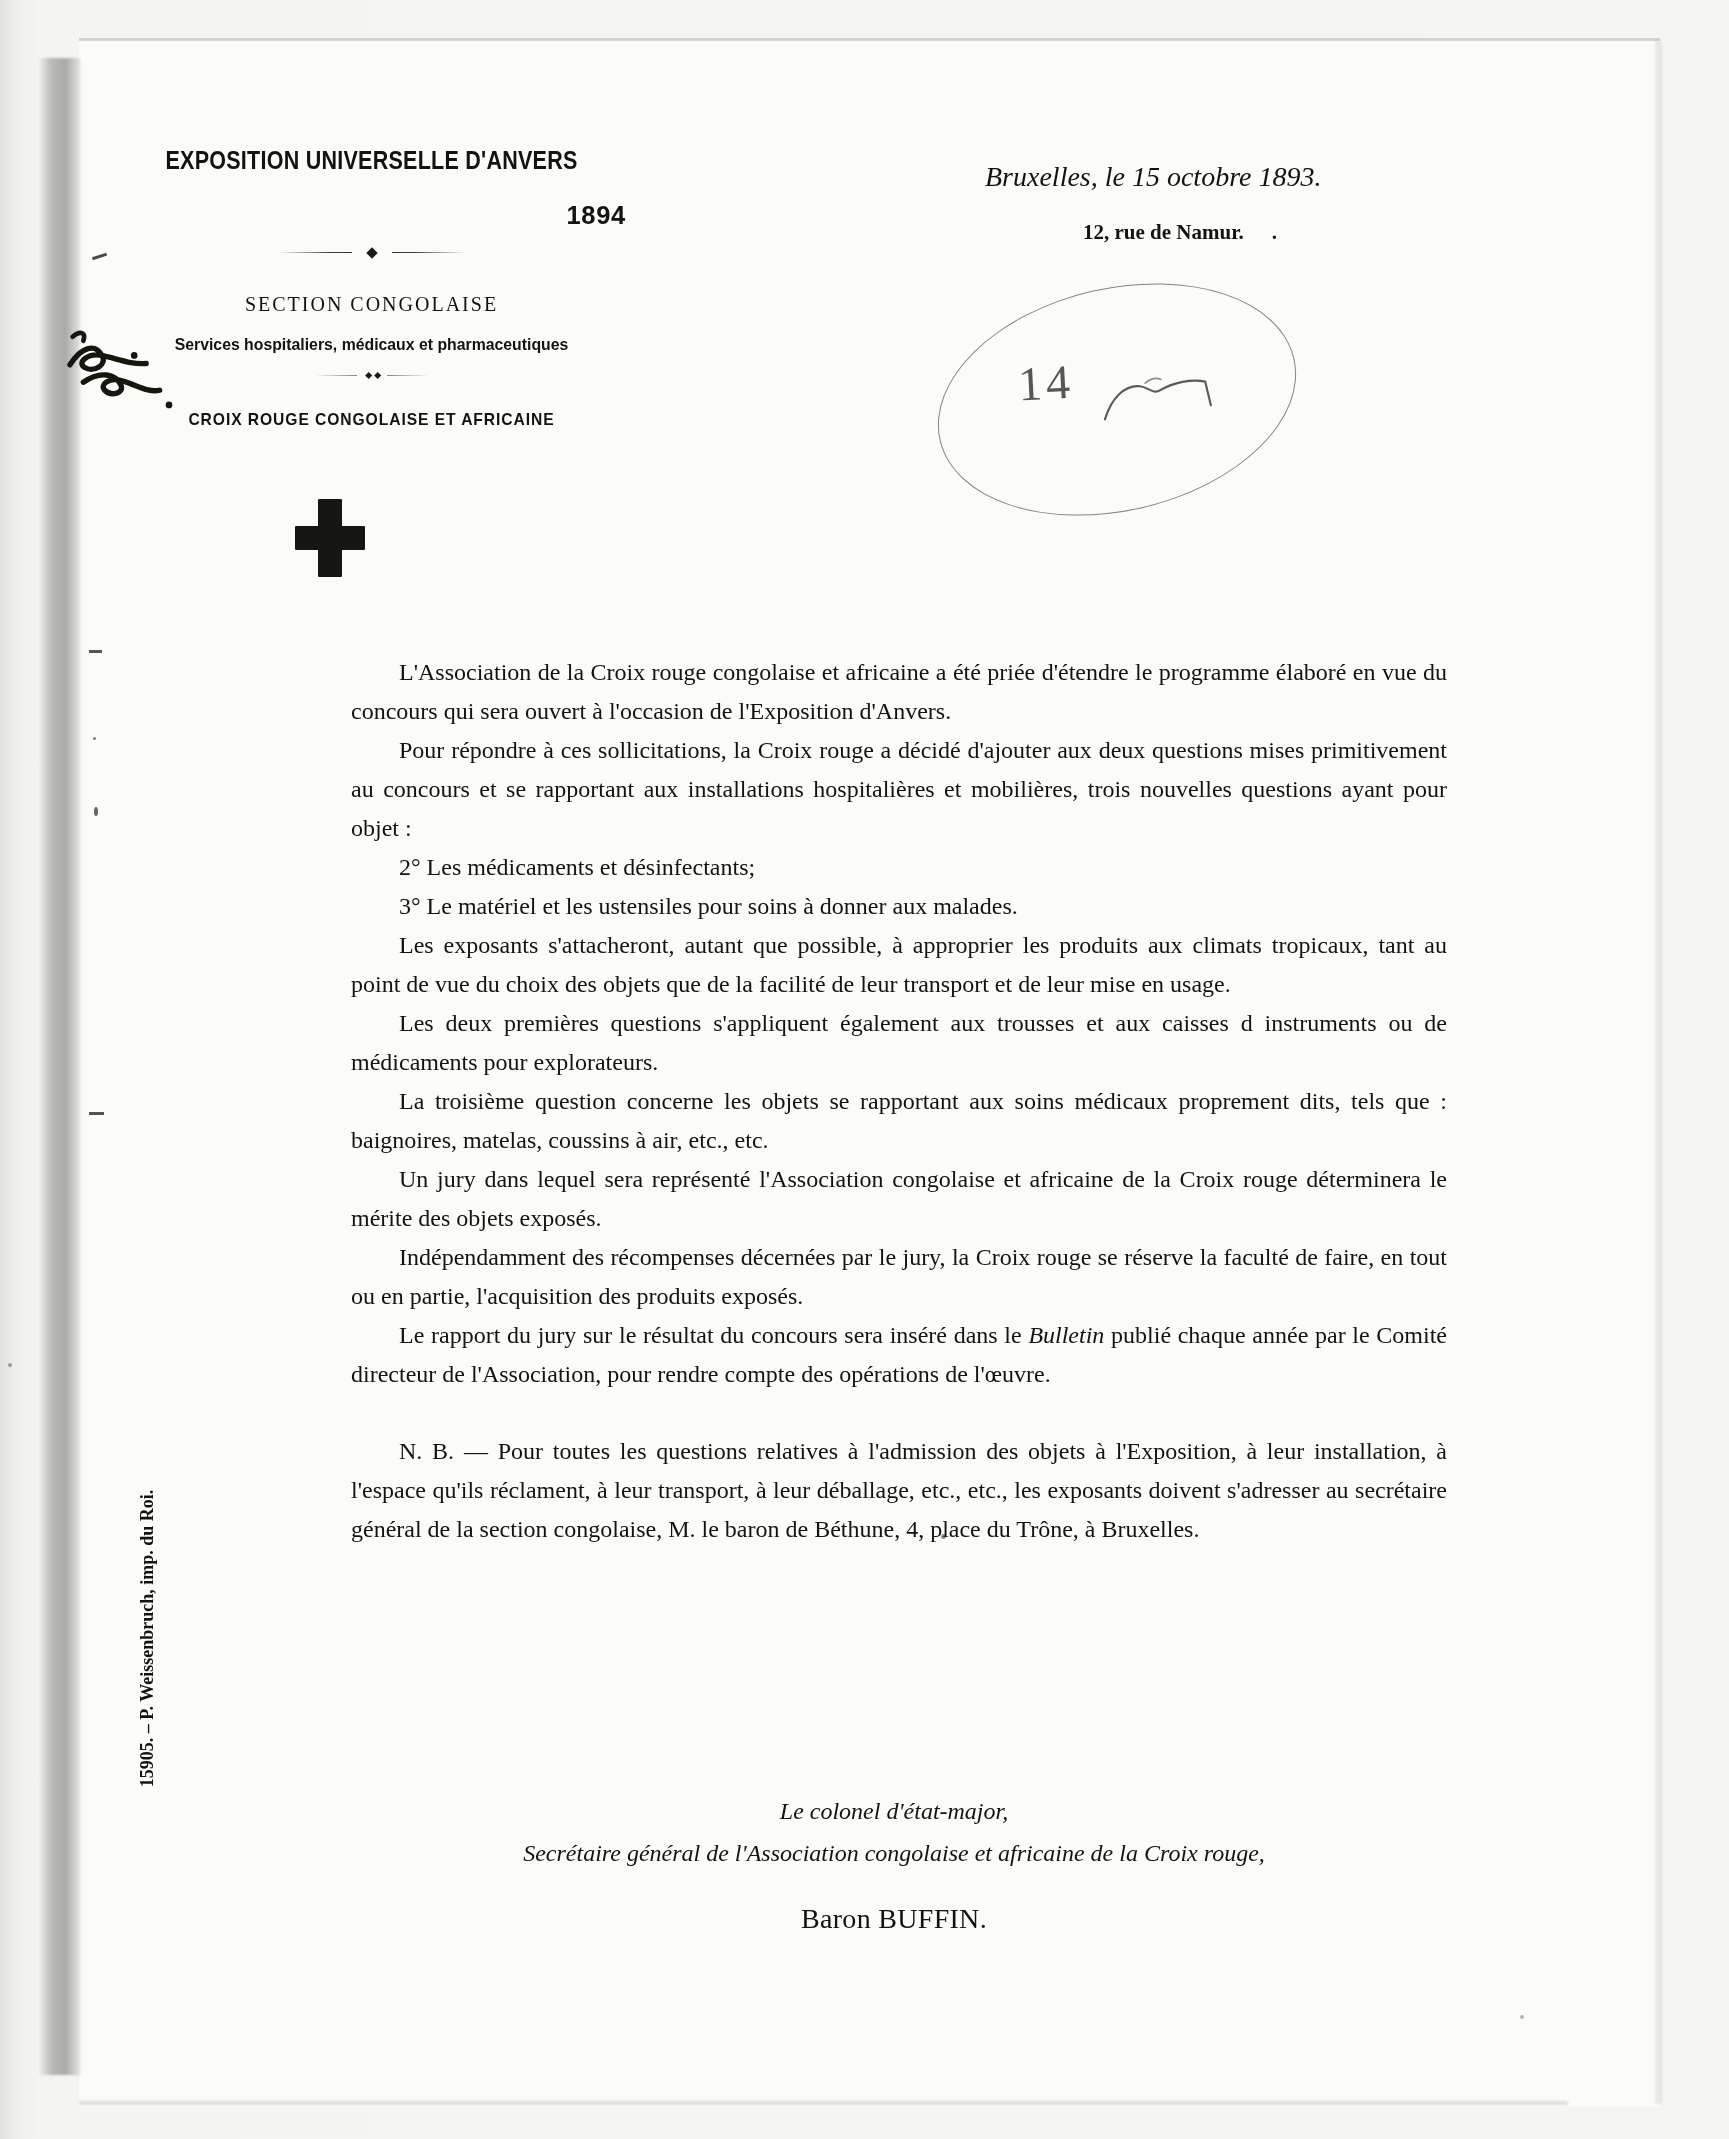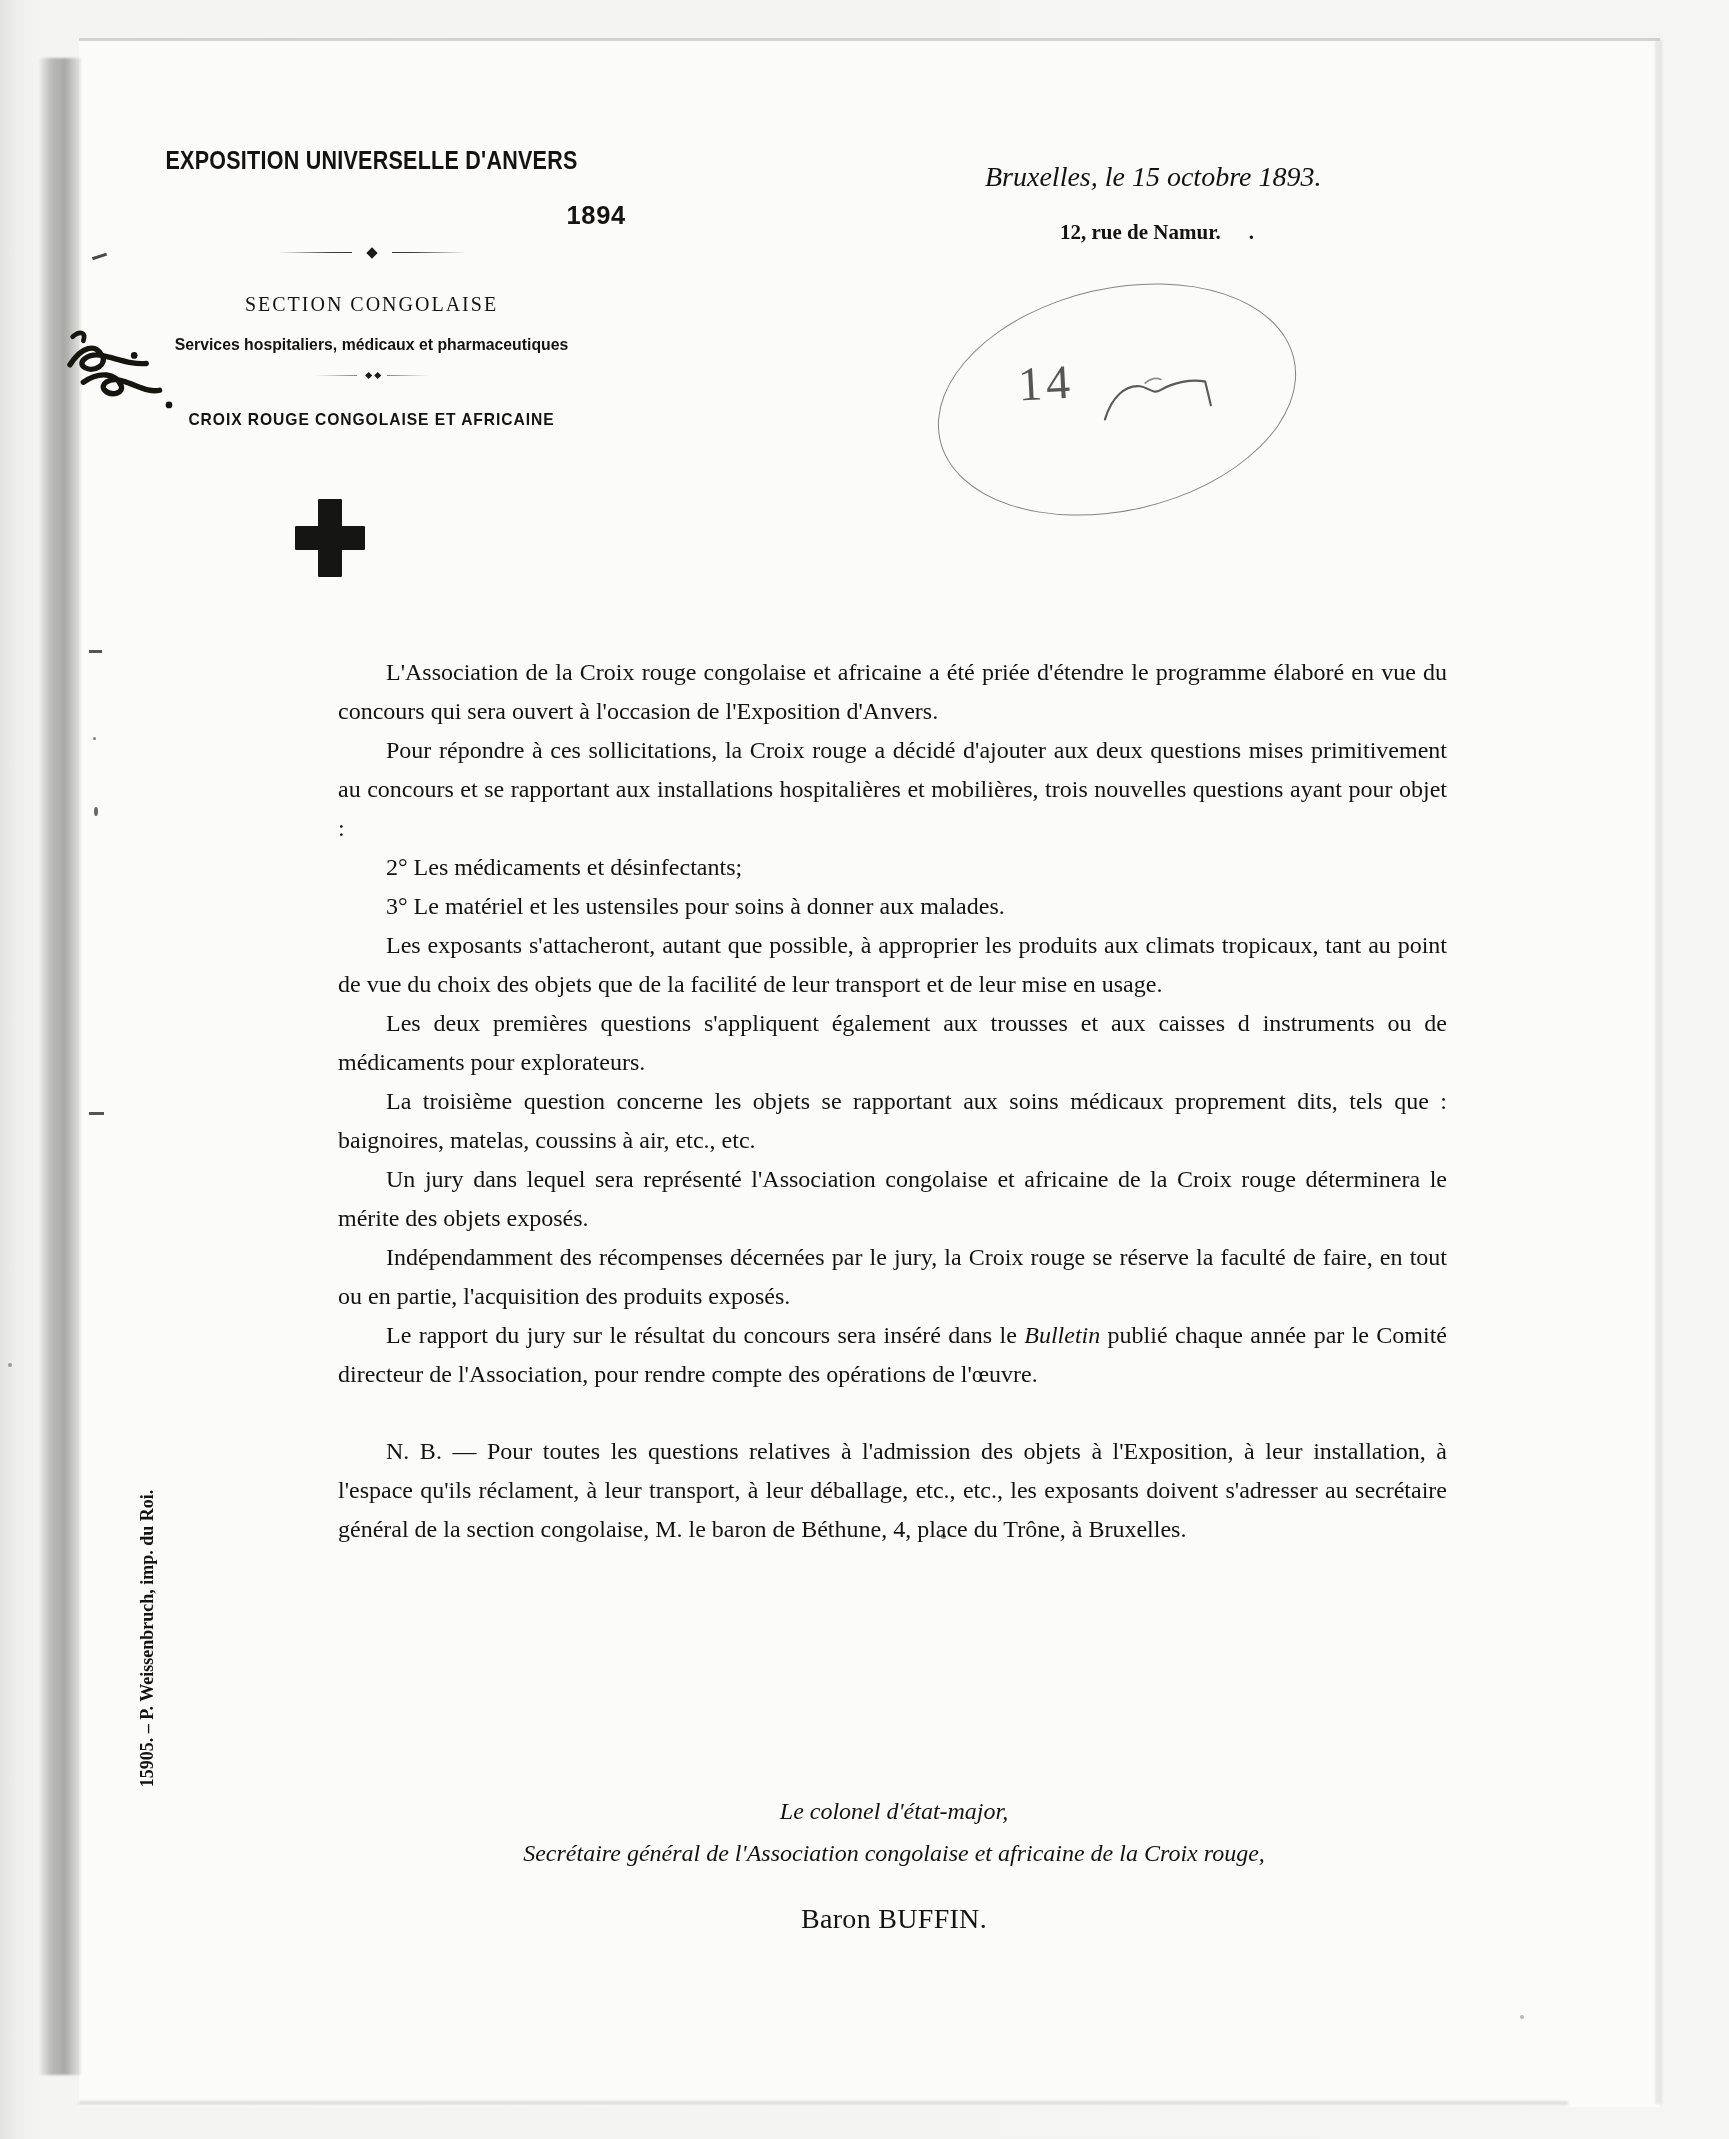--- a/index.html
+++ b/index.html
@@ -185,21 +185,21 @@
     font-family: "Liberation Serif", serif;
     font-style: italic;
     font-size: 28px;
     white-space: nowrap;
   }
   .addr-line {
     font-family: "Liberation Serif", serif;
     font-weight: 700;
     font-size: 21px;
     margin-top: 27px;
-    margin-left: 75px;
+    margin-left: 98px;
     white-space: nowrap;
   }
   .addr-line .stray { margin-left: 28px; font-weight: 700; }
 
   
   .annot-oval {
     position: absolute;
     left: 935px; top: 288px;
     width: 362px; height: 221px;
     border: 1.3px solid rgba(60,60,58,.62);
@@ -237,21 +237,21 @@
     position: absolute;
     left: 338px;
     top: 653px;
     width: 1109px;
     font-family: "Liberation Serif", serif;
     font-size: 24px;
     line-height: 39px;
     text-align: justify;
     color: #15130f;
   }
-  .body p { margin: 0 0 0 0; text-indent: 48px; }
+  .body p { margin: 0 0 0 13px; text-indent: 48px; }
   .body p.item { text-indent: 48px; text-align: left; }
   .body p.nb { text-indent: 48px; margin-top: 38px; }
   .body .ital { font-style: italic; }
 
   
   .signature {
     position: absolute;
     left: 338px;
     top: 1774px;
     width: 1112px;

